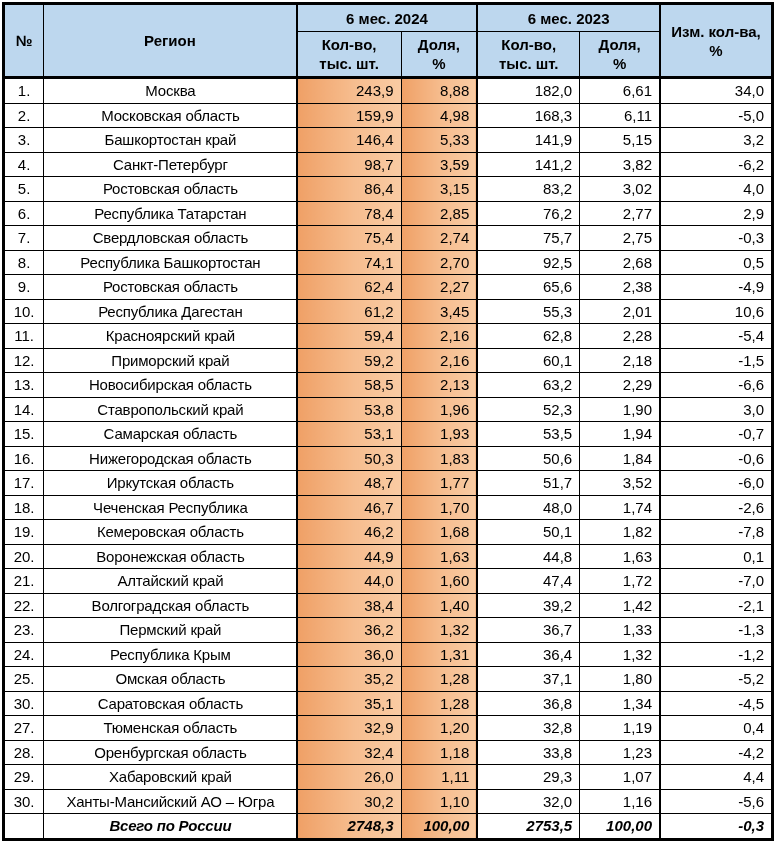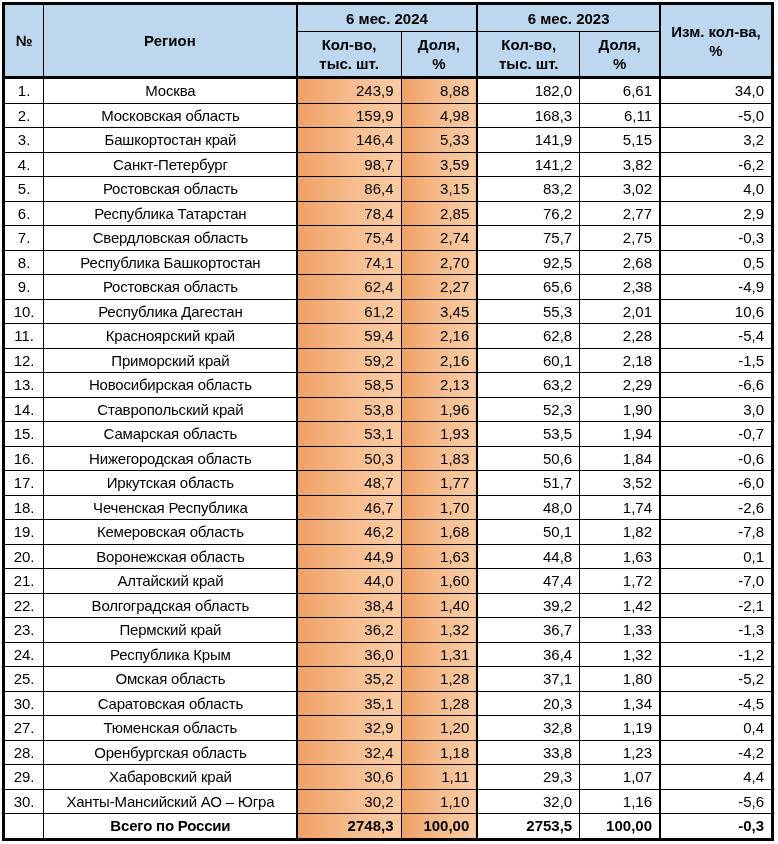--- a/index.html
+++ b/index.html
@@ -54,20 +54,21 @@
   td.col-num{text-align:center;padding:0 2px;}
   td.col-region{text-align:center;padding-left:8px;letter-spacing:-0.2px;}
   td.col-q, td.col-s, td.col-chg{text-align:right;}
   .orange{
     background:linear-gradient(90deg,#EFA066 0%,#F6BD8F 55%,#F9CBA3 100%) !important;
   }
   .gl{border-left:2.5px solid #000;}
   tr.total td{
     font-weight:bold;
     border-top:1.5px solid #000;
+    font-style:italic;
   }
 </style>
 </head>
 <body>
 
 <table>
   <colgroup>
     <col class="w-num">
       <col class="w-region">
       <col class="w-q24">
@@ -330,21 +331,21 @@
         <td class="col-s orange">1,28</td>
         <td class="col-q gl">37,1</td>
         <td class="col-s">1,80</td>
         <td class="col-chg gl">-5,2</td>
       </tr>
       <tr>
         <td class="col-num">30.</td>
         <td class="col-region">Саратовская область</td>
         <td class="col-q orange gl">35,1</td>
         <td class="col-s orange">1,28</td>
-        <td class="col-q gl">20,3</td>
+        <td class="col-q gl">36,8</td>
         <td class="col-s">1,34</td>
         <td class="col-chg gl">-4,5</td>
       </tr>
       <tr>
         <td class="col-num">27.</td>
         <td class="col-region">Тюменская область</td>
         <td class="col-q orange gl">32,9</td>
         <td class="col-s orange">1,20</td>
         <td class="col-q gl">32,8</td>
         <td class="col-s">1,19</td>
@@ -355,21 +356,21 @@
         <td class="col-region">Оренбургская область</td>
         <td class="col-q orange gl">32,4</td>
         <td class="col-s orange">1,18</td>
         <td class="col-q gl">33,8</td>
         <td class="col-s">1,23</td>
         <td class="col-chg gl">-4,2</td>
       </tr>
       <tr>
         <td class="col-num">29.</td>
         <td class="col-region">Хабаровский край</td>
-        <td class="col-q orange gl">30,6</td>
+        <td class="col-q orange gl">26,0</td>
         <td class="col-s orange">1,11</td>
         <td class="col-q gl">29,3</td>
         <td class="col-s">1,07</td>
         <td class="col-chg gl">4,4</td>
       </tr>
       <tr>
         <td class="col-num">30.</td>
         <td class="col-region">Ханты-Мансийский АО – Югра</td>
         <td class="col-q orange gl">30,2</td>
         <td class="col-s orange">1,10</td>

